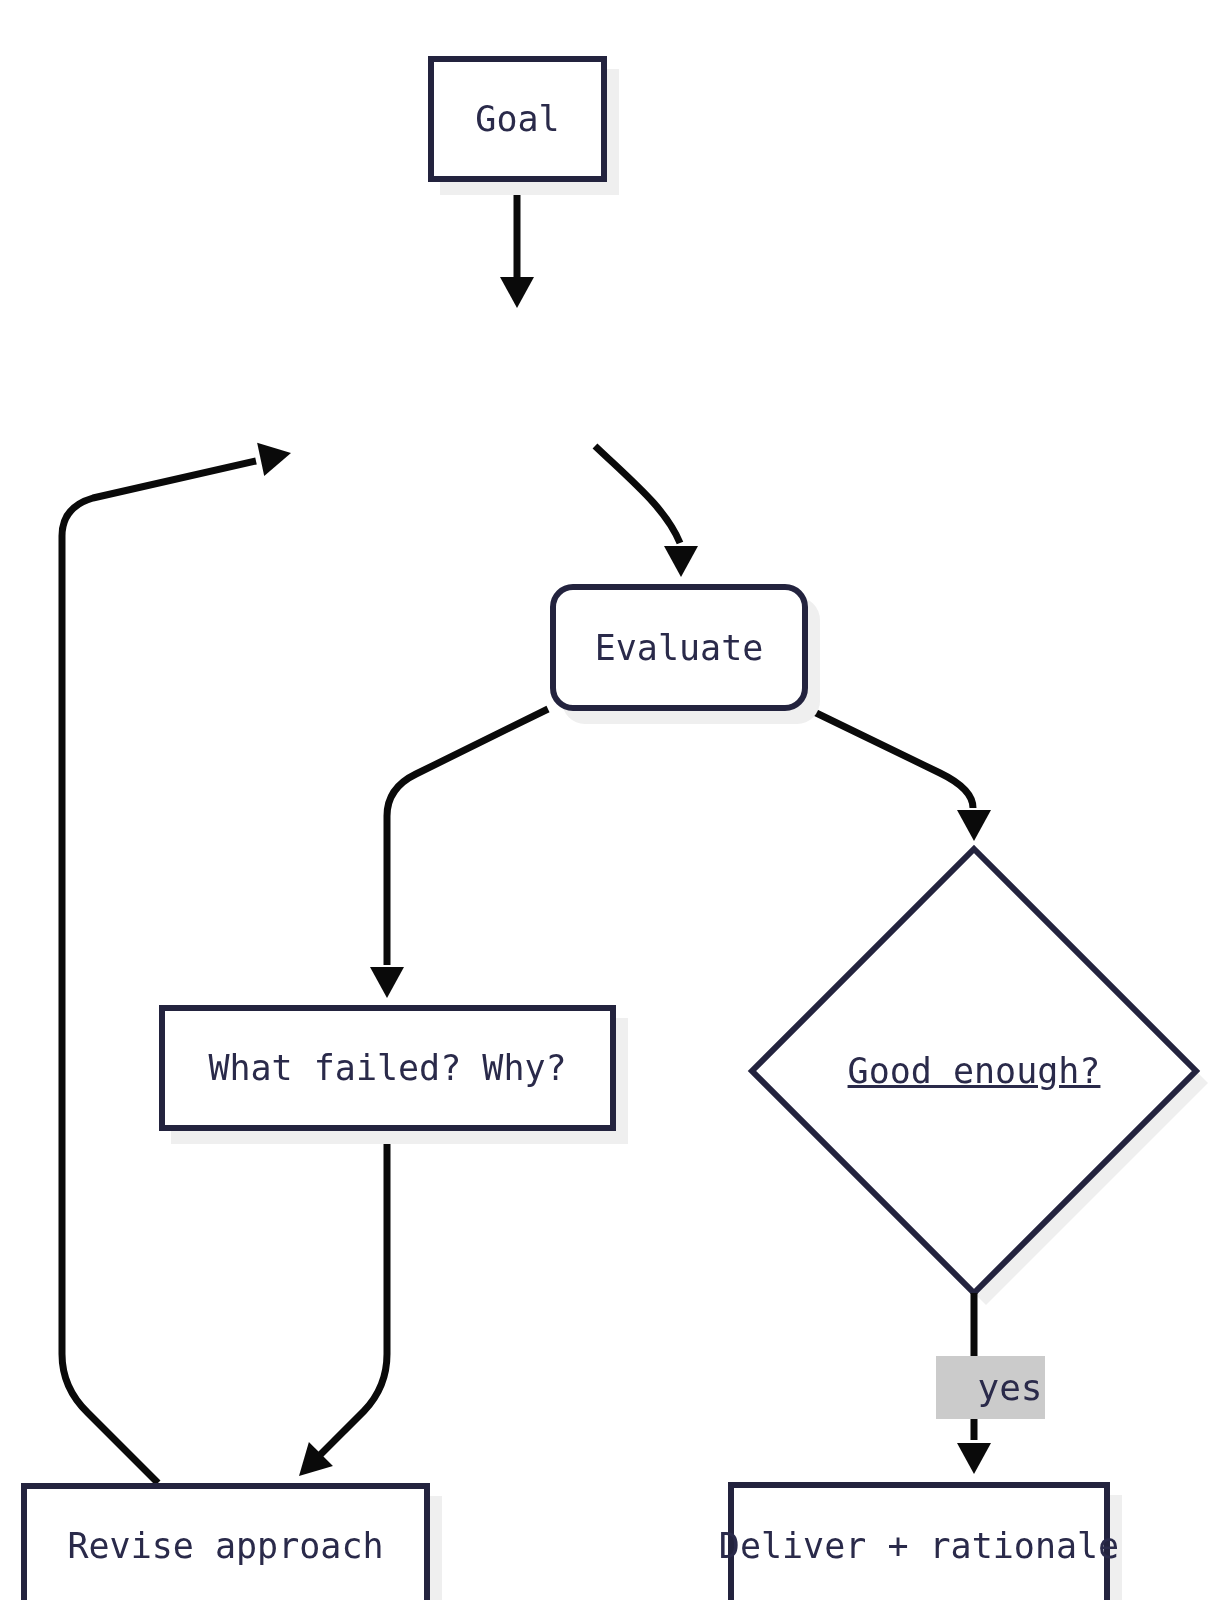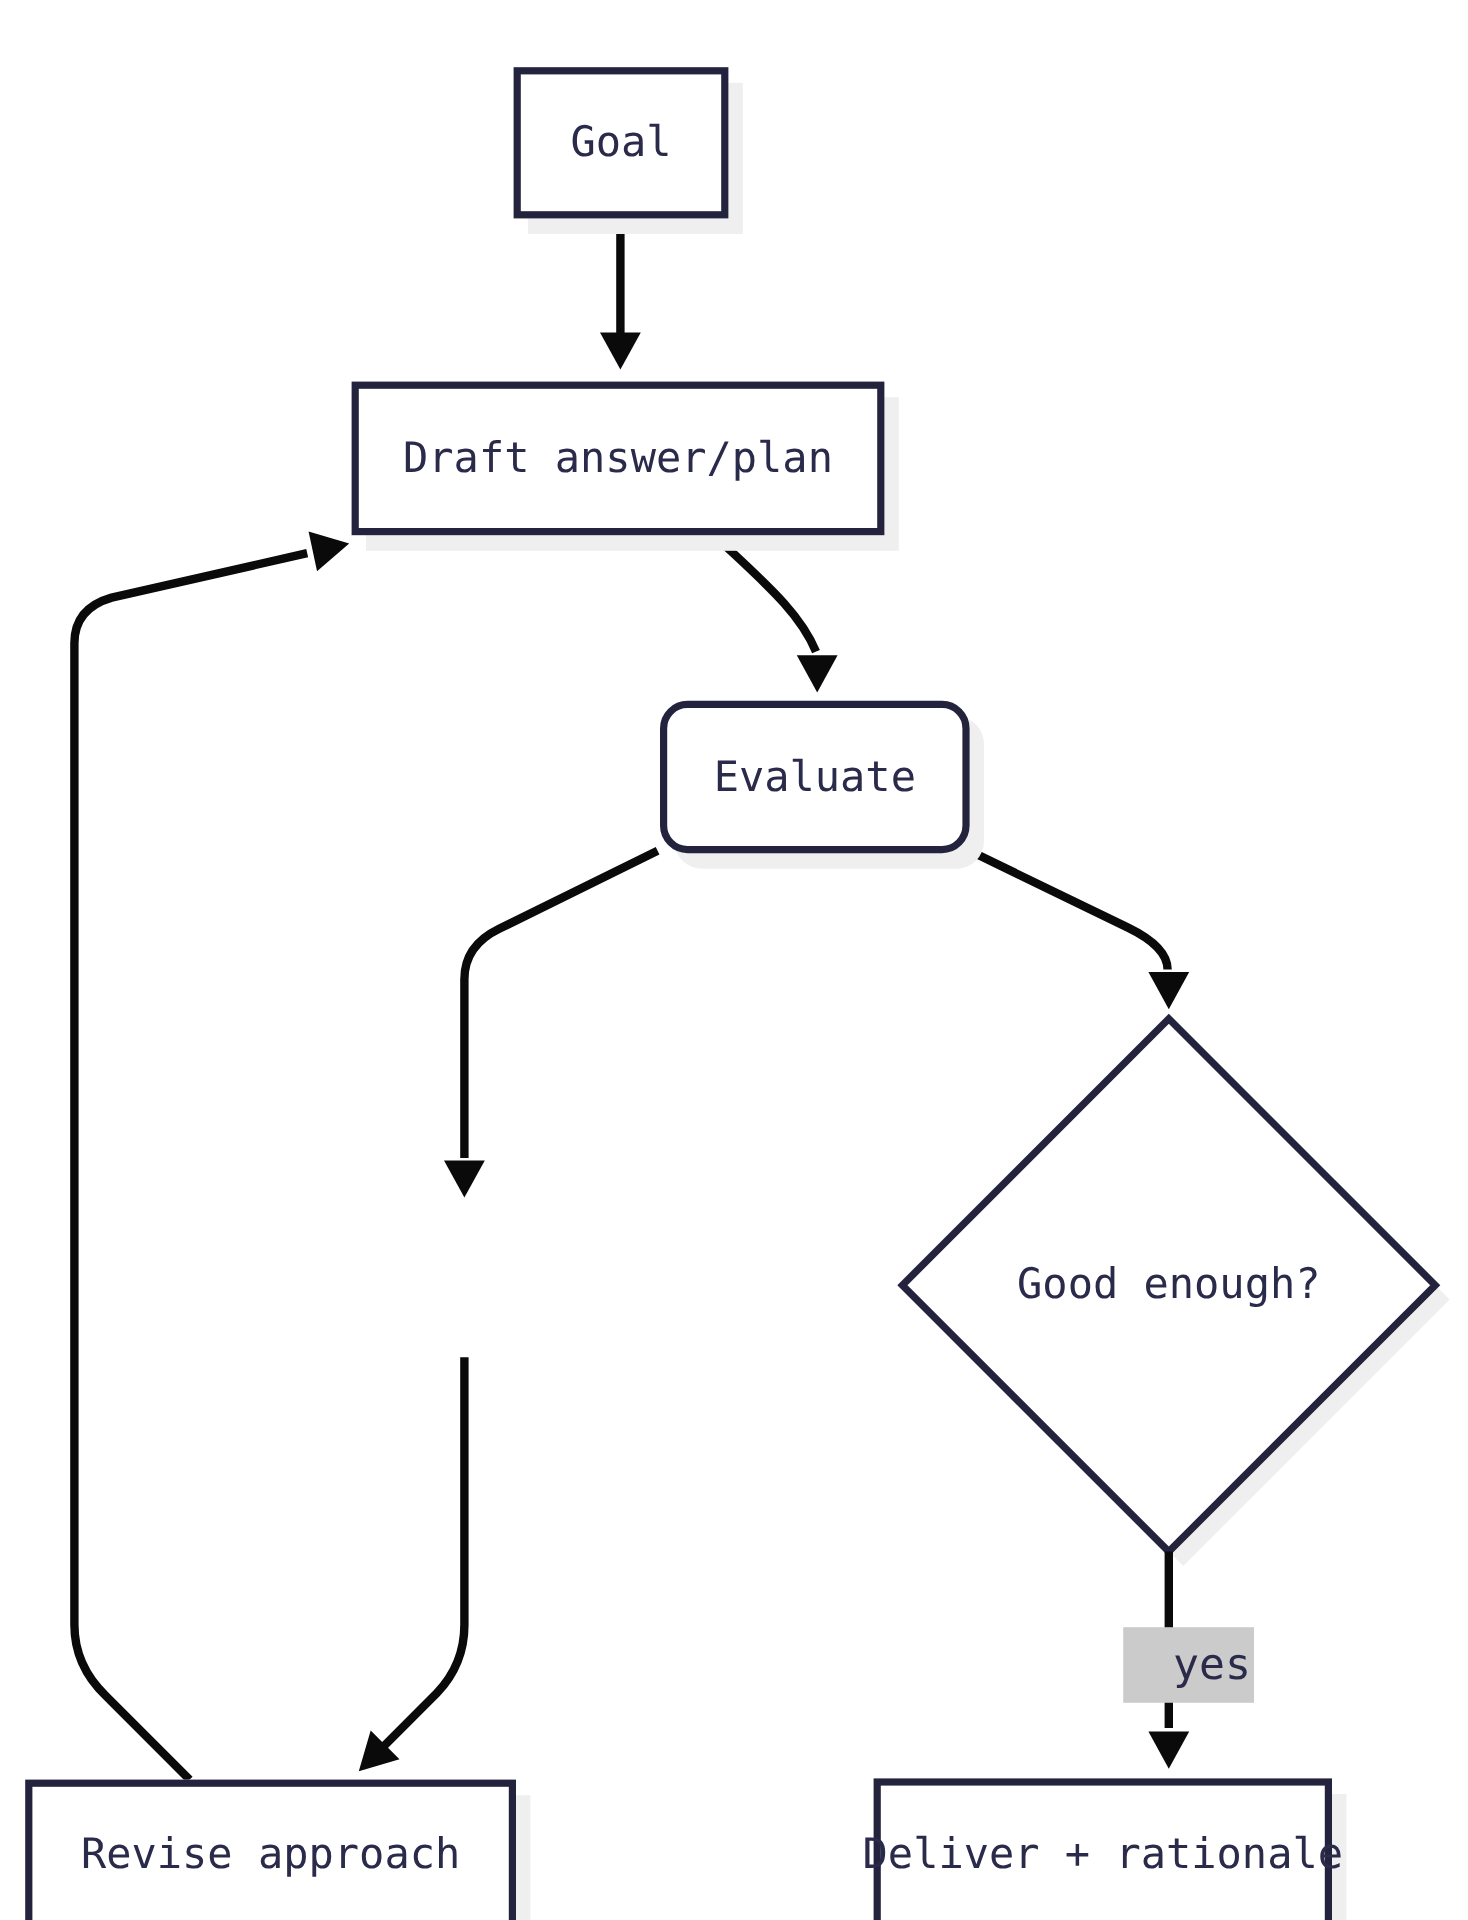--- a/index.html
+++ b/index.html
@@ -18,21 +18,21 @@
   .diamond-shape { fill:var(--node-fill); stroke:var(--node-border); stroke-width:6; stroke-linejoin:miter; }
   .node {
     position:absolute; box-sizing:border-box;
     background:var(--node-fill); border:6px solid var(--node-border);
     box-shadow:12px 13px 0 var(--shadow);
     display:flex; align-items:center; justify-content:center;
     font-size:35px; color:var(--text); white-space:nowrap;
   }
   .diamond-label {
     position:absolute; display:flex; align-items:center; justify-content:center;
-    font-size:35px; color:var(--text); white-space:nowrap;
+    font-size:35px; color:var(--text); white-space:nowrap;text-decoration:underline;
   }
   .edge-label {
     position:absolute; display:flex; align-items:center; justify-content:center;
     background:var(--edge-label-bg); color:var(--text); font-size:36px;
   }
 </style>
 </head>
 <body>
 
 <div class="canvas">
@@ -77,28 +77,28 @@
     <g>
       <path class="edge-path" d="M158 1447 L88 1377 Q62 1352 62 1318 L62 500 Q62 471 93 462 L256 425"></path>
       <polygon class="arrowhead" points="0,0 -17,-31 17,-31" transform="translate(291,417) rotate(-102)"></polygon>
     </g>
   </svg>
 
   <div class="node" style="left:428px; top:20px; width:179px; height:126px;">
     <span>Goal</span>
   </div>
 
-  <div class="node" style="left:293px; top:282px; width:444px; height:128px;">
-    <span>Draft answer/plan</span>
-  </div>
 
   <div class="node" style="left:550px; top:548px; width:258px; height:127px;border-radius:23px;">
     <span>Evaluate</span>
   </div>
 
+  <div class="node" style="left:159px; top:969px; width:457px; height:126px;">
+    <span>What failed? Why?</span>
+  </div>
 
   <div class="node" style="left:21px; top:1447px; width:409px; height:126px;">
     <span>Revise approach</span>
   </div>
 
   <div class="node" style="left:728px; top:1446px; width:382px; height:127px;">
     <span>Deliver + rationale</span>
   </div>
 
   <div class="diamond-label" style="left:774px; top:1005px; width:400px; height:60px;">Good enough?</div>

